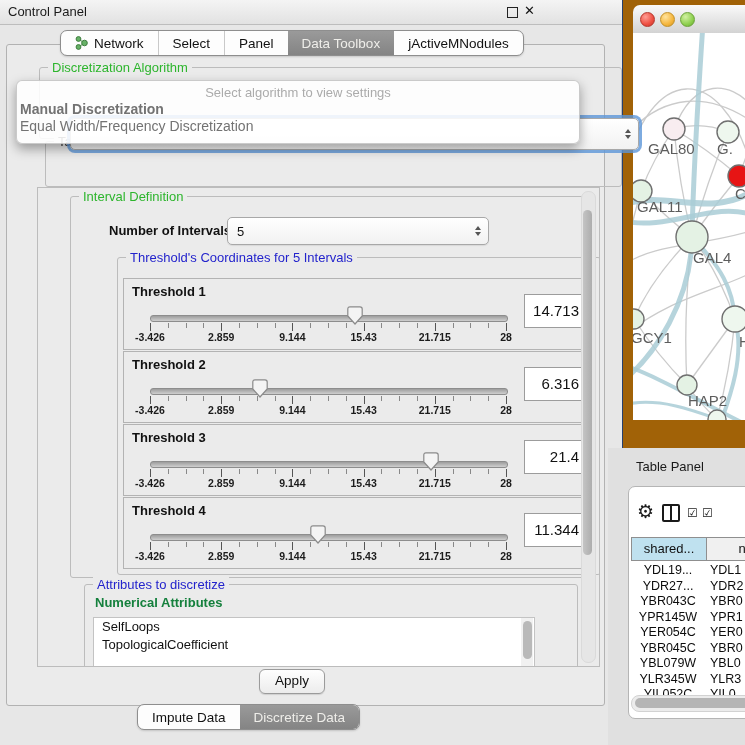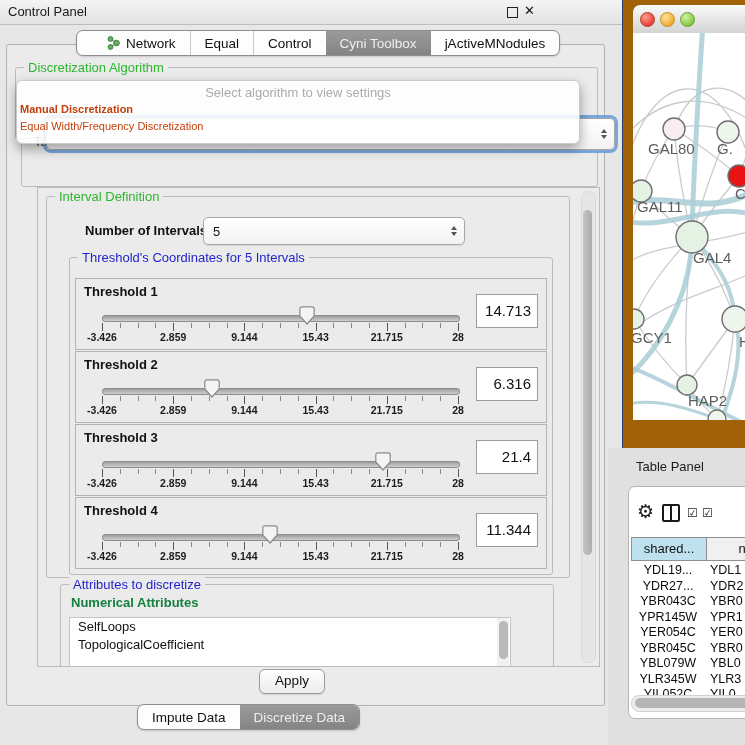--- a/index.html
+++ b/index.html
@@ -7,51 +7,51 @@
   .abs{position:absolute;}
   
   #cp-titlebar{left:0;top:0;width:620px;height:24px;
     background:linear-gradient(#f4f4f4,#e2e2e2);border-bottom:1px solid #bdbdbd;padding-left:16px;}
   #cp-title{left:8px;top:4px;font-size:13px;color:#1a1a1a;}
   #float-icon{left:507px;top:7px;width:9px;height:9px;border:1.5px solid #222;background:transparent;}
   #close-icon{left:524px;top:3px;font-size:13px;font-weight:bold;color:#111;}
   
   .seg-group{display:flex;align-items:stretch;background:#fdfdfd;border:1px solid #8e8e8e;
     border-radius:7px;overflow:hidden;height:24px;box-shadow:0 1px 2px rgba(0,0,0,.15);}
-  #top-tabs{left:76px;top:30px;z-index:12;padding-left:16px;}
+  #top-tabs{left:60px;top:30px;z-index:12;}
   #bottom-tabs{left:137px;top:704px;z-index:12;}
   .seg{display:flex;align-items:center;justify-content:center;padding:0 14px;font-size:13.5px;
     color:#111;white-space:nowrap;background:transparent;}
   .seg.sep{border-left:1px solid #c9c9c9;}
   .seg.selected{background:linear-gradient(#9a9a9a,#848484);color:#efeeea;border-left:none;}
   .seg .ticon{margin-right:6px;display:inline-flex;}
   #cp-main{left:6px;top:44px;width:597px;height:660px;background:#ebebeb;
     border:1px solid #b2b2b2;border-radius:3px;}
-  .group{position:absolute;border:1px solid #bcbcbc;border-radius:3px;}
+  .group{position:absolute;border:1px solid #bcbcbc;border-radius:3px;margin-left:24px;}
   .legend{position:absolute;top:-8px;left:8px;background:#ebebeb;padding:0 4px;font-size:13px;}
   .legend-green{color:#2db52d;}
   .legend-blue{color:#2323cc;}
   .legend-dark{color:#3a3a3a;}
   
   .combo{position:absolute;background:linear-gradient(#ffffff,#f2f2f2);border:1px solid #a8a8a8;
     border-radius:5px;font-size:13px;color:#111;display:flex;align-items:center;
     padding-left:9px;box-shadow:0 1px 1px rgba(0,0,0,.08);}
   .spin{position:absolute;right:7px;top:50%;transform:translateY(-50%);display:flex;
     flex-direction:column;gap:2px;}
   .spin i{width:0;height:0;border-left:3.5px solid transparent;border-right:3.5px solid transparent;}
   .spin i.up{border-bottom:4px solid #555;}
   .spin i.dn{border-top:4px solid #555;}
   #algo-combo{left:30px;top:50px;width:558px;height:30px;
     box-shadow:0 0 0 3px rgba(92,150,216,.8);z-index:5;}
   
   #algo-popup{left:16px;top:80px;width:564px;height:64px;background:rgba(255,255,255,.88);
     border:1px solid rgba(140,140,140,.45);border-radius:6px;z-index:30;
     box-shadow:0 5px 12px rgba(0,0,0,.35);padding-top:4px;box-sizing:border-box;}
   #popup-prompt{text-align:center;font-size:13px;color:#ababab;height:16px;line-height:16px;}
-  .popup-item{font-size:11px;color:#c2410c;height:17px;line-height:17px;padding-left:3px;}
+  .popup-item{font-size:14px;color:#737373;height:17px;line-height:17px;padding-left:3px;}
   .popup-item.bold{font-weight:bold;}
   
   #scrollwrap{left:30px;top:142px;width:561px;height:478px;border:1px solid #bcbcbc;
     background:#ebebeb;overflow:hidden;}
   .wrap-sb{position:absolute;right:3px;top:3px;width:13px;height:470px;background:#e6e6e6;
     border-radius:7px;border:1px solid #dadada;}
   .wrap-sb-thumb{position:absolute;left:1px;top:18px;width:9px;height:345px;
     background:linear-gradient(90deg,#c4c4c4,#adadad);border-radius:5px;}
   #interval-group{left:8px;top:8px;width:522px;height:380px;}
   #noi-label{left:38px;top:26px;font-size:13px;font-weight:bold;color:#111;}
@@ -134,27 +134,27 @@
           <line x1="3.5" y1="3" x2="9.5" y2="7" stroke="#7fae7f" stroke-width="1.2"></line>
           <line x1="3.5" y1="11" x2="9.5" y2="7" stroke="#7fae7f" stroke-width="1.2"></line>
           <circle cx="3.5" cy="3" r="2.4" fill="#66b166" stroke="#3f7d3f"></circle>
           <circle cx="9.5" cy="7" r="2.8" fill="#66b166" stroke="#3f7d3f"></circle>
           <circle cx="3.5" cy="11" r="2.4" fill="#66b166" stroke="#3f7d3f"></circle>
         </svg>
       </span>
       <span>Network</span>
     </div>
     <div class="seg sep">
-      <span>Equal</span>
+      <span>Select</span>
     </div>
     <div class="seg sep">
-      <span>Control</span>
+      <span>Panel</span>
     </div>
     <div class="seg selected">
-      <span>Cyni Toolbox</span>
+      <span>Data Toolbox</span>
     </div>
     <div class="seg">
       <span>jActiveMNodules</span>
     </div>
   </div>
 
 <div class="abs" id="cp-main">
 
   <div class="group" id="algo-group" style="left:8px;top:22px;width:581px;height:70px;">
     <span class="legend legend-green">Discretization Algorithm</span>

